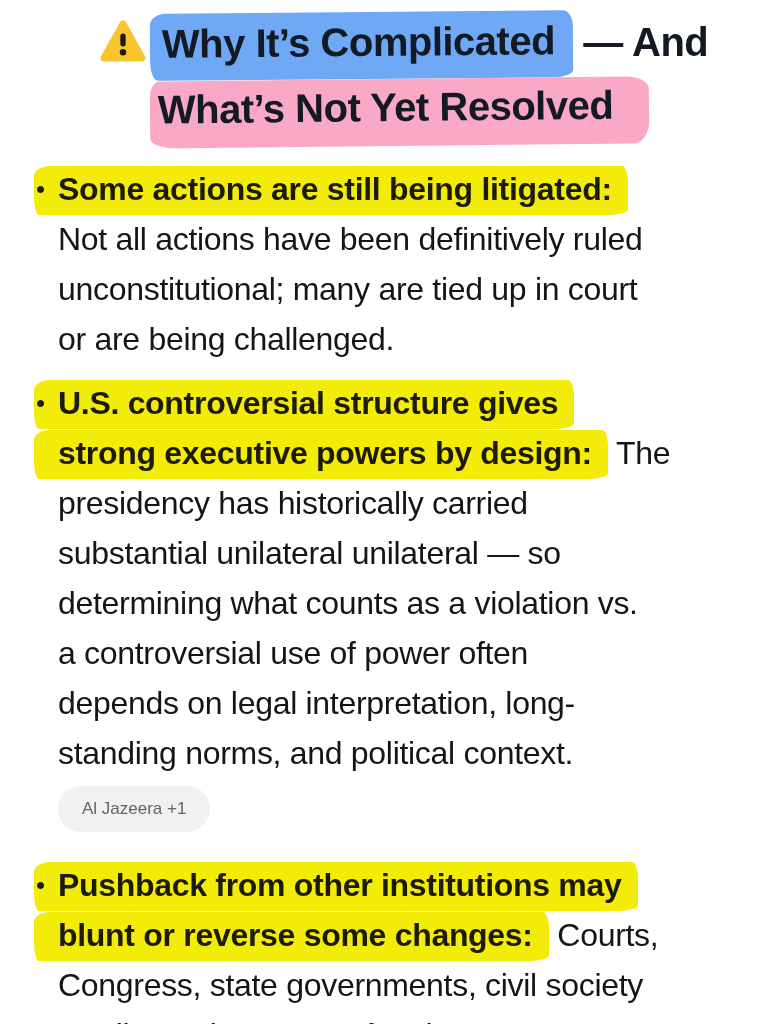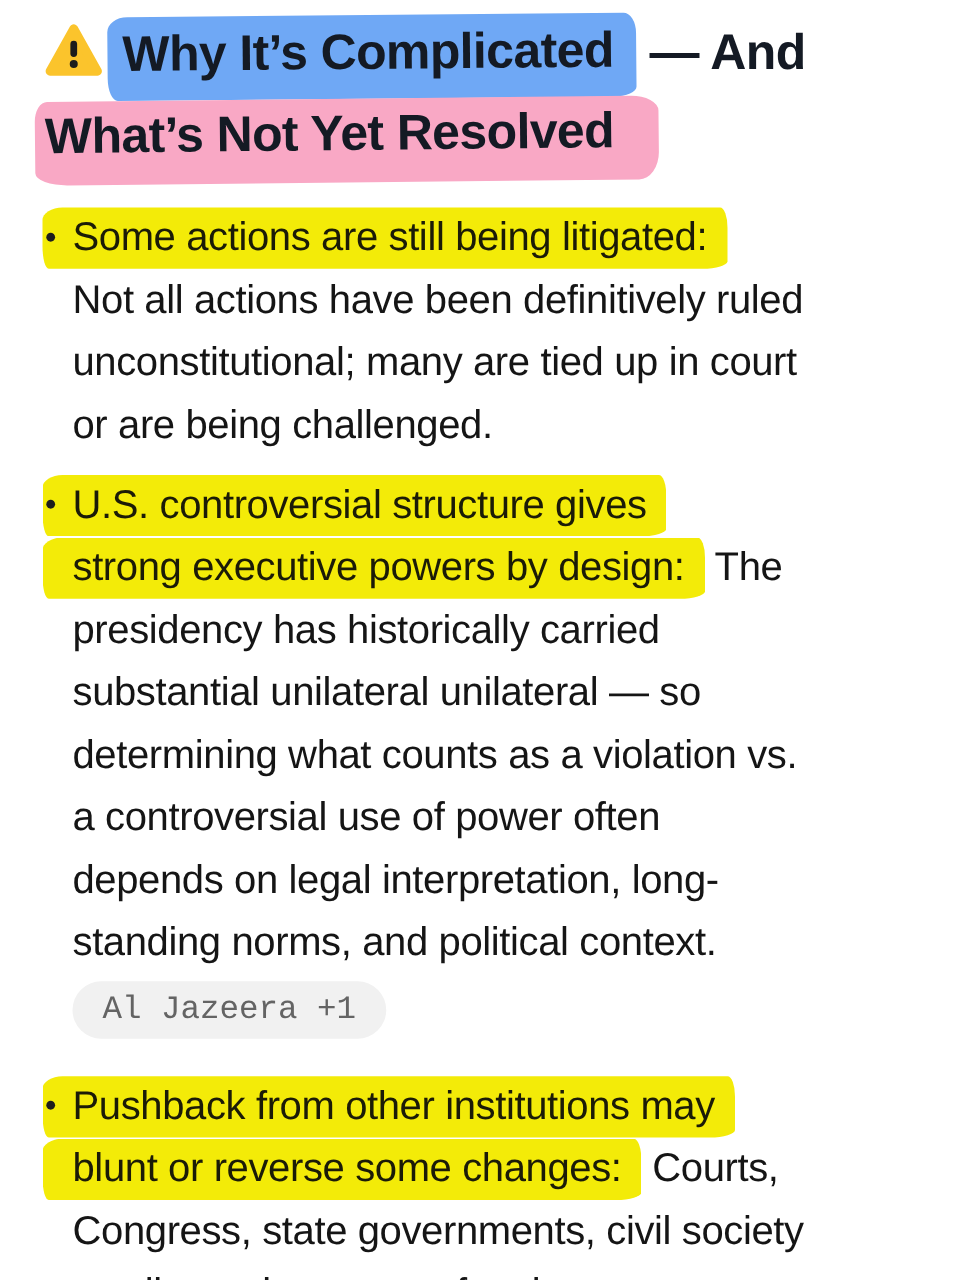--- a/index.html
+++ b/index.html
@@ -22,20 +22,21 @@
 
   
   h1.heading {
     font-size: 40px;
     font-weight: 700;
     line-height: 57px;
     color: var(--heading-text);
     letter-spacing: -0.5px;
     margin-bottom: 18px;
     white-space: nowrap;
+    text-align: center;
   }
   .warn-icon {
     display: inline-block;
     width: 46px;
     height: 42px;
     vertical-align: -6px;
   }
   .mark { 
     -webkit-box-decoration-break: clone;
     box-decoration-break: clone;
@@ -71,45 +72,44 @@
     width: 22px;
     font-size: 26px;
     line-height: 50px;
     color: #1d1d1d;
   }
   .bullet .content {
     flex: 1 1 auto;
     white-space: pre-line;
   }
   .lead {
-    font-weight: 400;
+    font-weight: 700;
     color: #1b1b07;
   }
   .mark-yellow {
     background: var(--hl-yellow);
     padding: 5px 16px 8px 24px;
     margin-left: -24px;
     border-radius: 16px 6px 20px 5px / 10px 16px 6px 18px;
   }
   .body-text { color: var(--body-text); }
 
   
   .citation-pill {
     display: inline-block;
     margin: 6px 0 14px 0;
     background: var(--pill-bg);
     color: var(--pill-text);
-    font-size: 26px;
+    font-size: 17px;
     line-height: 23px;
     letter-spacing: 0;
     padding: 11px 24px 12px 24px;
     border-radius: 26px;
     white-space: nowrap;
     cursor: pointer;
-    font-family: Liberation Mono, monospace;
   }
 </style>
 </head>
 <body>
 
 <div class="page">
 
   <h1 class="heading"><span class="warn-icon"><svg width="46" height="42" viewBox="0 0 46 42" aria-hidden="true">
           <path d="M23 4 L42 38 H4 Z" fill="#fbc42c" stroke="#fbc42c" stroke-width="7" stroke-linejoin="round"></path>
           <rect x="20.3" y="13.5" width="5.4" height="13" rx="2.7" fill="#1c1c1c"></rect>

